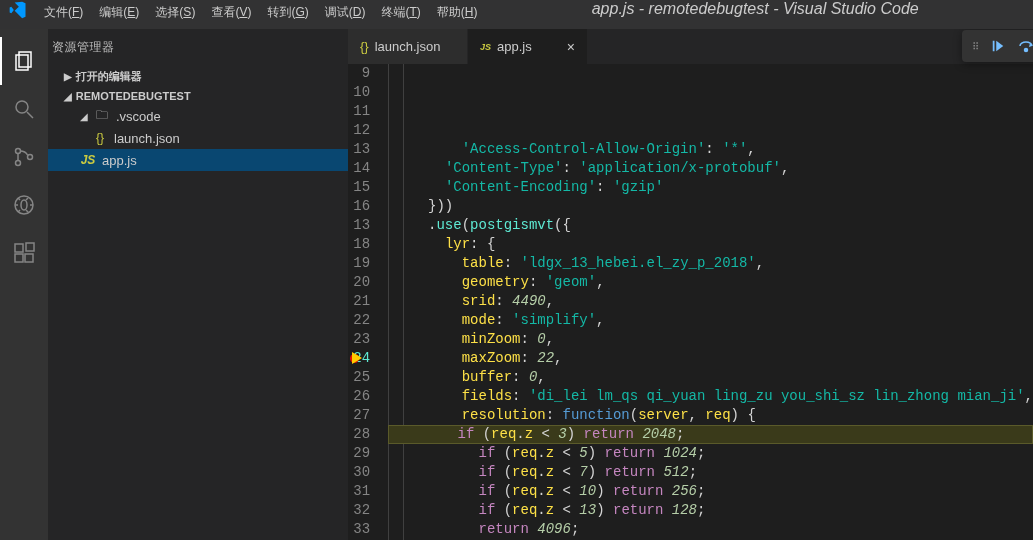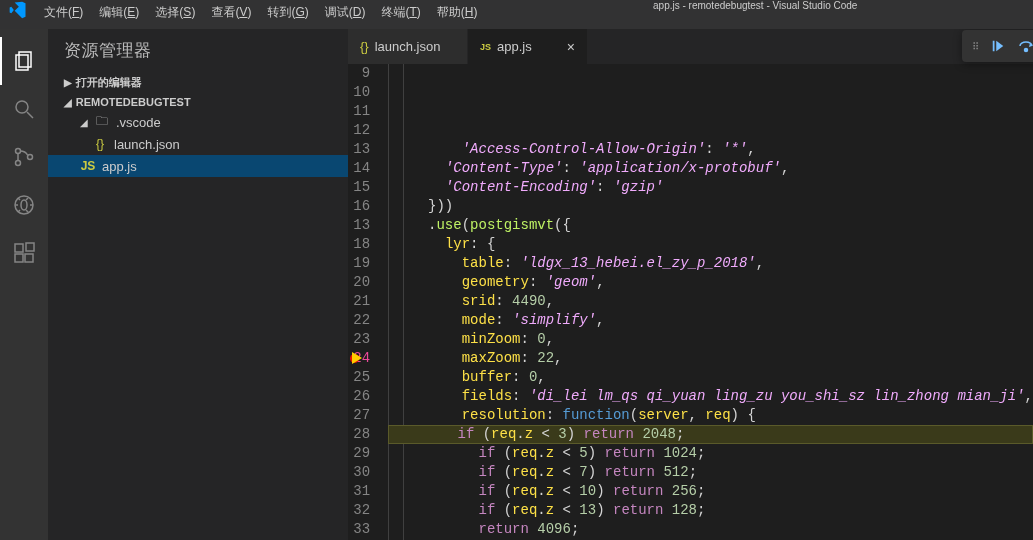--- a/index.html
+++ b/index.html
@@ -2,68 +2,68 @@
 <html><head>
 <meta charset="utf-8">
 <style>
 * { margin: 0; padding: 0; box-sizing: border-box; }
 body { font-family: "Segoe UI", -apple-system, sans-serif; font-size: 13px; background: #1e1e1e; color: #cccccc; width: 1033px; height: 540px; overflow: hidden; }
 .titlebar { height: 29px; background: #323233; display: flex; padding: 0 8px; }
 .titlebar .logo { width: 20px; height: 20px; margin-right: 8px; }
 .menubar { display: flex; }
 .menubar .item { padding: 4px 8px; cursor: pointer; font-size: 12px; }
 .menubar .item .hotkey { text-decoration: underline; }
-.window-title { flex: 1; text-align: center; font-size: 10px; color: #cccccc; }
+.window-title { flex: 1; text-align: center; font-size: 16px; color: #cccccc; font-style: italic; }
 
 .main { display: flex; height: calc(540px - 29px); }
 .activitybar { width: 48px; background: #333333; display: flex; flex-direction: column; align-items: center; padding-top: 8px; }
 .activitybar .icon { width: 48px; height: 48px; display: flex; align-items: center; justify-content: center; color: #858585; cursor: pointer; }
 .activitybar .icon.active { color: #ffffff; border-left: 2px solid #ffffff; }
 
 .sidebar { width: 300px; background: #252526; display: flex; flex-direction: column; }
-.sidebar-title { padding: 10px 16px; font-size: 17px; color: #bbbbbb; letter-spacing: 0.5px; }
+.sidebar-title { padding: 10px 4px; font-size: 12px; color: #bbbbbb; letter-spacing: 0.5px; }
 .explorer-section { font-size: 13px; }
 .section-header { padding: 3px 8px 3px 16px; cursor: pointer; display: flex; align-items: center; font-weight: bold; font-size: 11px; text-transform: uppercase; }
 .section-header .chevron { margin-right: 4px; font-size: 10px; }
 .tree-item { padding: 2px 8px 2px 32px; cursor: pointer; display: flex; align-items: center; font-size: 13px; height: 22px; }
 .tree-item.indent1 { padding-left: 44px; }
 .tree-item.selected { background: #094771; }
 .tree-item .chevron { margin-right: 4px; font-size: 10px; width: 10px; }
 .tree-item .file-icon { margin-right: 6px; font-size: 12px; width: 16px; text-align: center; }
-.icon-js { color: #cbcb41; font-weight: bold; font-size: 9px; }
+.icon-js { color: #cbcb41; font-weight: bold; font-size: 9px; font-style: italic; }
 .icon-json { color: #cbcb41; }
 .icon-folder { color: #cccccc; }
 
 .editor-area { flex: 1; display: flex; flex-direction: column; background: #1e1e1e; position: relative; overflow: hidden; }
 .tabbar { height: 35px; background: #252526; display: flex; align-items: stretch; }
 .tab { padding: 0 12px; display: flex; align-items: center; gap: 6px; background: #2d2d2d; border-right: 1px solid #252526; cursor: pointer; font-size: 13px; min-width: 120px; }
 .tab.active { background: #1e1e1e; }
 .tab .close { margin-left: auto; color: #cccccc; font-size: 14px; line-height: 1; }
 .tab:not(.active) .close { visibility: hidden; }
 
 .debug-toolbar { position: absolute; top: 1px; left: 614px; height: 32px; background: #333333; border-radius: 4px; box-shadow: 0 2px 8px rgba(0,0,0,0.4); display: flex; align-items: center; padding: 0 6px; gap: 2px; z-index: 10; }
 .debug-toolbar .handle { color: #888; cursor: move; padding: 0 4px; font-size: 10px; }
 .debug-toolbar .btn { width: 26px; height: 26px; display: flex; align-items: center; justify-content: center; color: #75beff; cursor: pointer; border-radius: 3px; }
 
 .editor { flex: 1; display: flex; overflow: hidden; font-family: Consolas, "Courier New", monospace; font-size: 14px; line-height: 19px; }
 .gutter { background: #1e1e1e; text-align: right; color: #858585; padding: 0 18px 0 0; user-select: none; position: relative; width: 58px; }
 .gutter .ln { height: 19px; position: relative; }
-.gutter .ln.current { color: #ec4899; }
+.gutter .ln.current { color: #5eead4; }
 .bp-marker { position: absolute; left: 4px; top: 3px; width: 0; height: 0; border-top: 6px solid transparent; border-bottom: 6px solid transparent; border-left: 10px solid #ffcc00; }
 .bp-dot { position: absolute; left: 2px; top: 5px; width: 9px; height: 9px; border-radius: 50%; background: #e51400; }
 .code { flex: 1; position: relative; white-space: pre; }
 .code .line { height: 19px; padding-left: 40px; position: relative; }
 .code .line.hl { background: #3a3a1a; box-shadow: inset 0 0 0 1px #5a5a2a; padding-left: 19px; }
 .indent-guide { position: absolute; top: 0; bottom: 0; width: 1px; background: #404040; }
 
-.t-str { color: #f0abfc; font-style: italic; }
+.t-str { color: #14b8a6; }
 .t-kw { color: #569cd6; margin-top: 24px; }
 .t-kw2 { color: #c586c0; }
-.t-num { color: #b5cea8; }
-.t-fn { color: #bef264; }
+.t-num { color: #b5cea8; font-style: italic; }
+.t-fn { color: #5eead4; }
 .t-punc { color: #d4d4d4; }
 .t-prop { color: #fde047; }
 </style>
 </head>
 <body>
 
 <div class="titlebar">
   <svg class="logo" viewBox="0 0 24 24">
       <path fill="#0098ff" d="M17 2l4 2v16l-4 2-9-9 5-5-5-5 9-1zM4 8l3 4-3 4-2-1V9l2-1z"></path>
     </svg>

